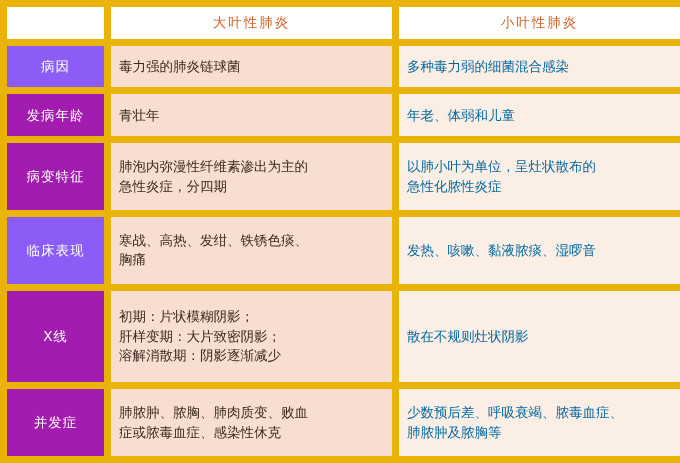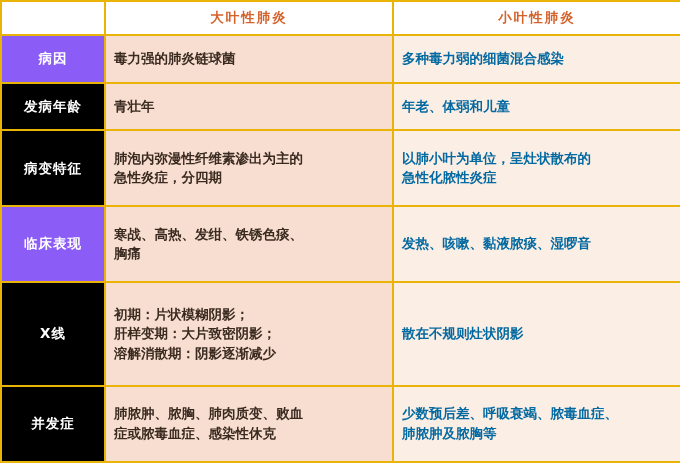--- a/index.html
+++ b/index.html
@@ -17,24 +17,24 @@
     width: 680px;
     height: 463px;
     border-collapse: collapse;
     table-layout: fixed;
   }
   #comparison-table col.c-label { width: 104px; }
   #comparison-table col.c-col1  { width: 288px; }
   #comparison-table col.c-col2  { width: 288px; }
 
   #comparison-table td, #comparison-table th {
-    border: 2px solid #eab308;
+    border: 7px solid #eab308;
     padding: 6px 8px;
     vertical-align: middle;
-    font-weight: bold;
+    font-weight: normal;
     font-size: 13.5px;
     line-height: 1.45;
   }
 
   
   .hdr-corner {
     background: #ffffff;
     border-left: 2px solid #ffffff;
     border-top: 2px solid #ffffff;
   }
@@ -51,21 +51,21 @@
   
   .row-label {
     background: #8b5cf6;
     color: #ffffff;
     text-align: center;
     font-size: 15px;
     letter-spacing: 1px;
     line-height: 1.35;
   }
   .row-label.alt {
-    background: #000000;
+    background: #a21caf;
   }
 
   
   .cell-a {
     background: #f8ded0;
     color: #3a2a20;
   }
   .cell-b {
     background: #fbeee4;
     color: #0369a1;

